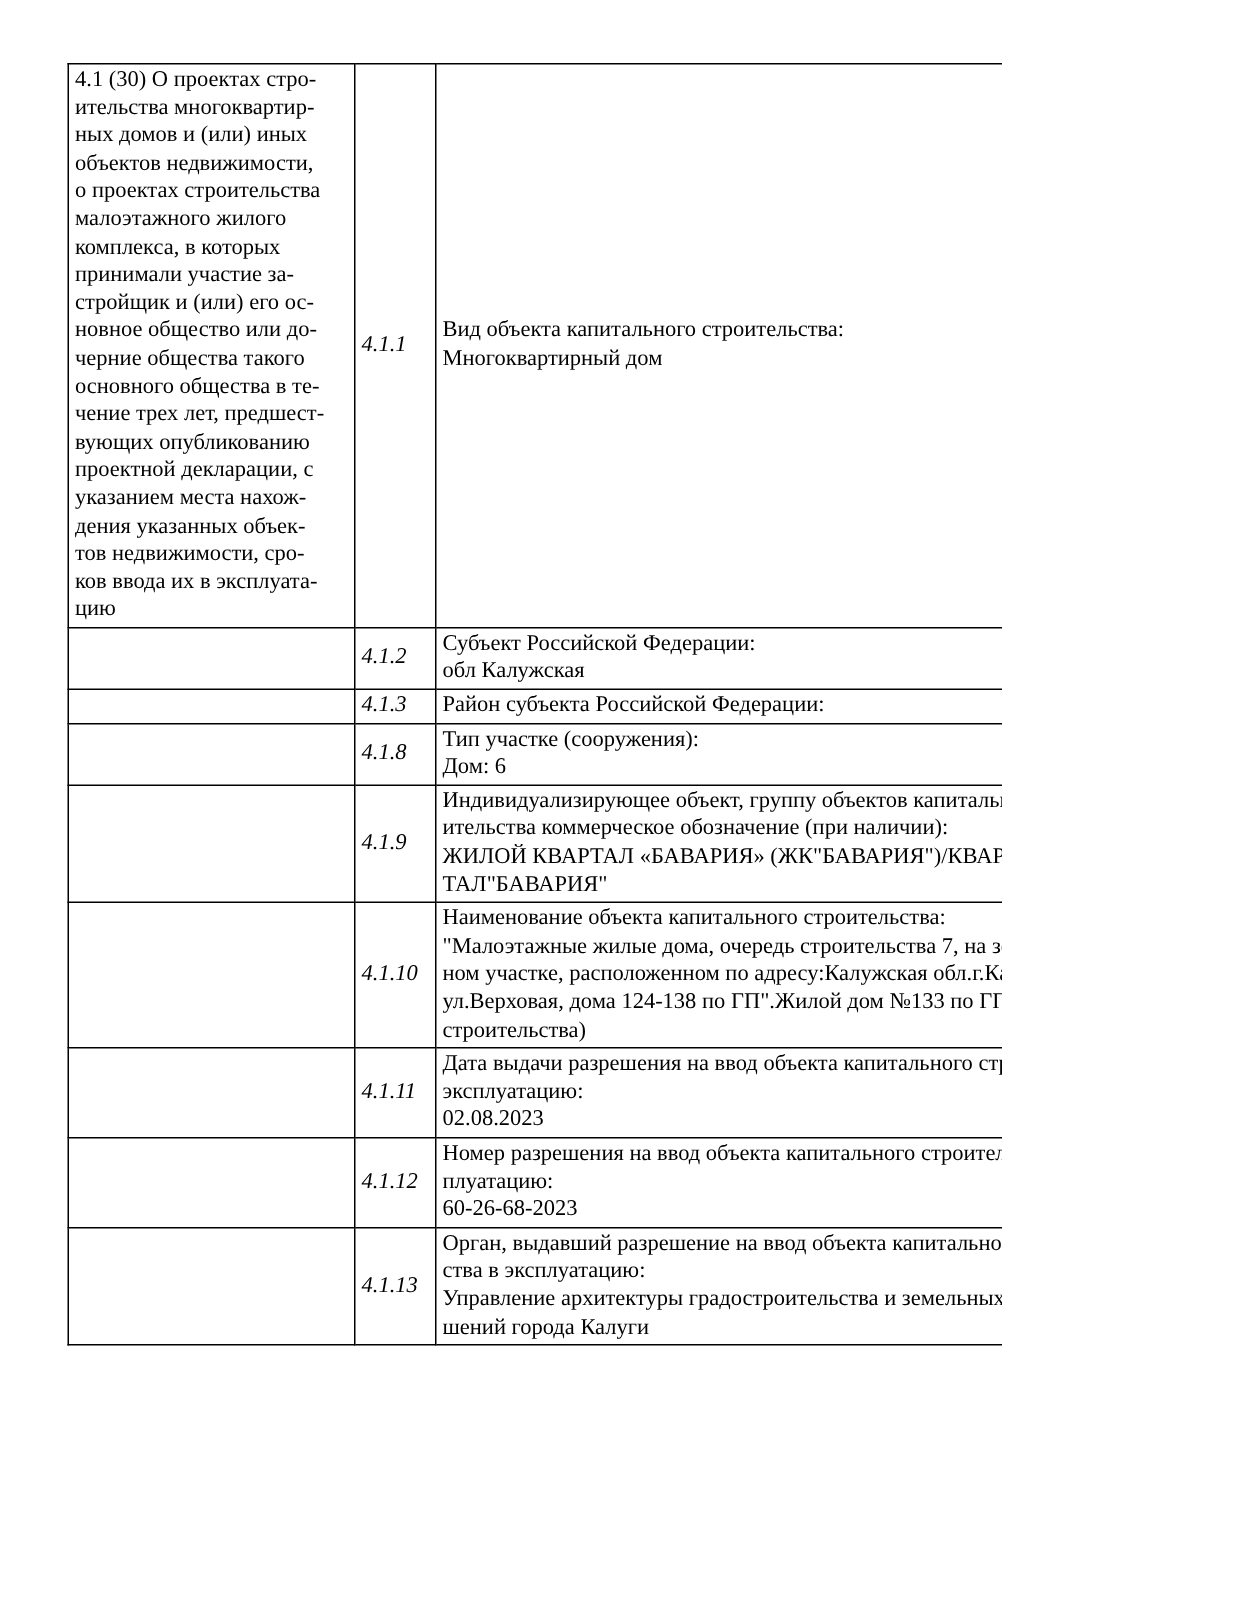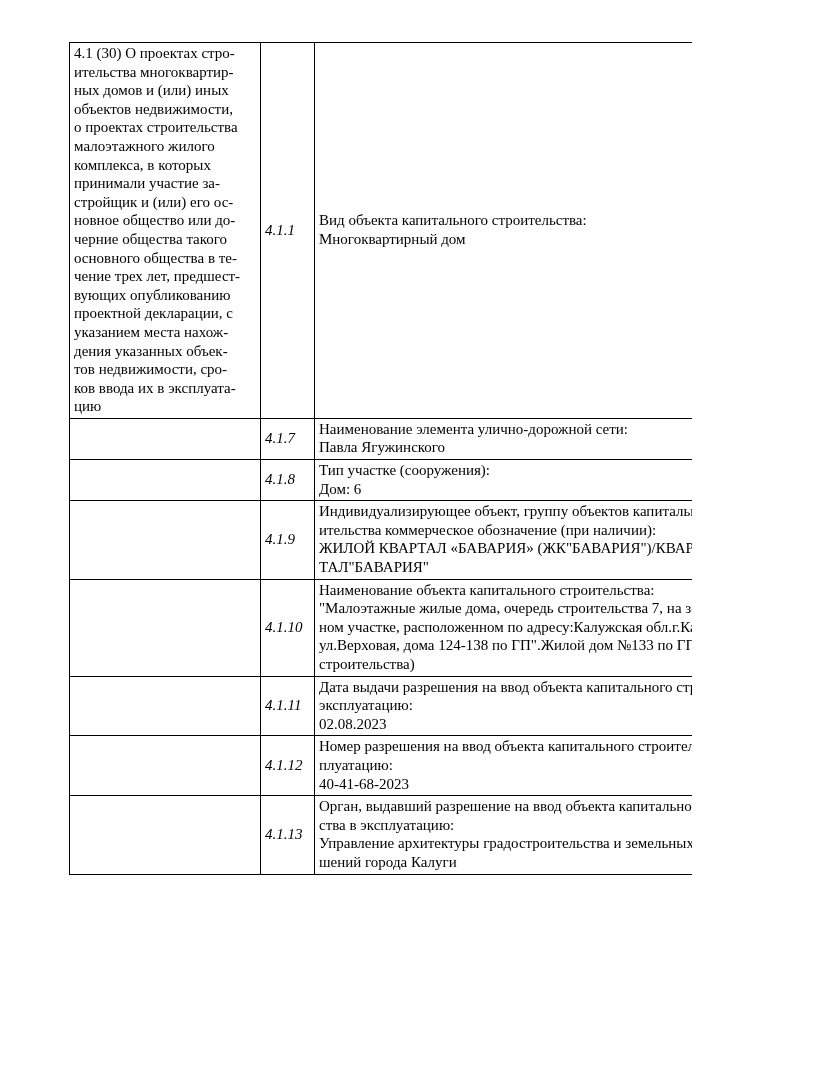--- a/index.html
+++ b/index.html
@@ -8,21 +8,20 @@
     background: #ffffff;
     color: #000000;
     font-family: "Liberation Serif", "DejaVu Serif", serif;
   }
   .page {
     position: relative;
     width: 668px;
     height: 1080px;
     background: #ffffff;
     overflow: hidden;
-    margin-left: 24px;
   }
   table.decl {
     position: absolute;
     left: 45px;
     top: 42px;
     width: 745px;
     border-collapse: collapse;
     table-layout: fixed;
   }
   table.decl td {
@@ -83,33 +82,41 @@
 тов недвижимости, сро-
 ков ввода их в эксплуата-
 цию</td>
         <td class="c-num">4.1.1</td>
         <td class="c-body">
           <div class="label">Вид объекта капитального строительства:</div>
           <div class="val"><span class="val-prefix"></span><span class="v">Многоквартирный дом</span></div>
         </td>
       </tr>
 
+      <tr>
+        <td class="c-desc"></td>
+        <td class="c-num">4.1.2</td>
+        <td class="c-body">
+          <div class="label">Субъект Российской Федерации:</div>
+          <div class="val"><span class="val-prefix"></span><span class="v">обл Калужская</span></div>
+        </td>
+      </tr>
+
+      <tr>
+        <td class="c-desc"></td>
+        <td class="c-num">4.1.3</td>
+        <td class="c-body">
+          <div class="label">Район субъекта Российской Федерации:</div>
+
+        </td>
+      </tr>
 
 
 
 
-
-      <tr>
-        <td class="c-desc"></td>
-        <td class="c-num">4.1.7</td>
-        <td class="c-body">
-          <div class="label">Наименование элемента улично-дорожной сети:</div>
-          <div class="val"><span class="val-prefix"></span><span class="v">Павла Ягужинского</span></div>
-        </td>
-      </tr>
 
       <tr>
         <td class="c-desc"></td>
         <td class="c-num">4.1.8</td>
         <td class="c-body">
           <div class="label">Тип участке (сооружения):</div>
           <div class="val"><span class="val-prefix">Дом: </span><span class="v">6</span></div>
         </td>
       </tr>
 
@@ -145,21 +152,21 @@
           <div class="val"><span class="val-prefix"></span><span class="v">02.08.2023</span></div>
         </td>
       </tr>
 
       <tr>
         <td class="c-desc"></td>
         <td class="c-num">4.1.12</td>
         <td class="c-body">
           <div class="label">Номер разрешения на ввод объекта капитального строительства в экс-
 плуатацию:</div>
-          <div class="val"><span class="val-prefix"></span><span class="v">40-41-68-2023</span></div>
+          <div class="val"><span class="val-prefix"></span><span class="v">60-26-68-2023</span></div>
         </td>
       </tr>
 
       <tr>
         <td class="c-desc"></td>
         <td class="c-num">4.1.13</td>
         <td class="c-body">
           <div class="label">Орган, выдавший разрешение на ввод объекта капитального строитель-
 ства в эксплуатацию:</div>
           <div class="val"><span class="val-prefix"></span><span class="v">Управление архитектуры градостроительства и земельных отно-

